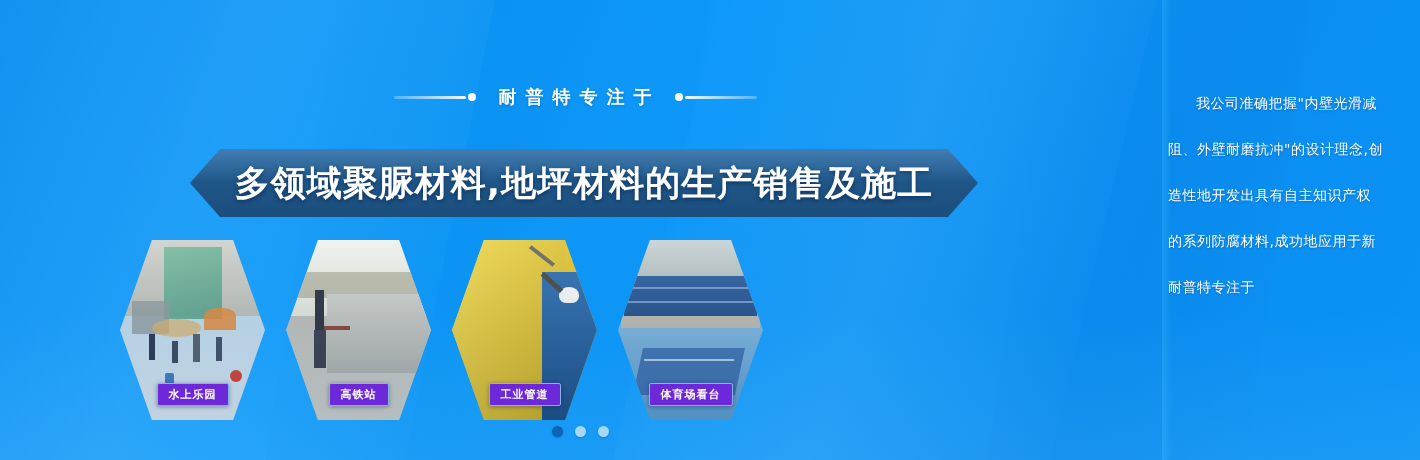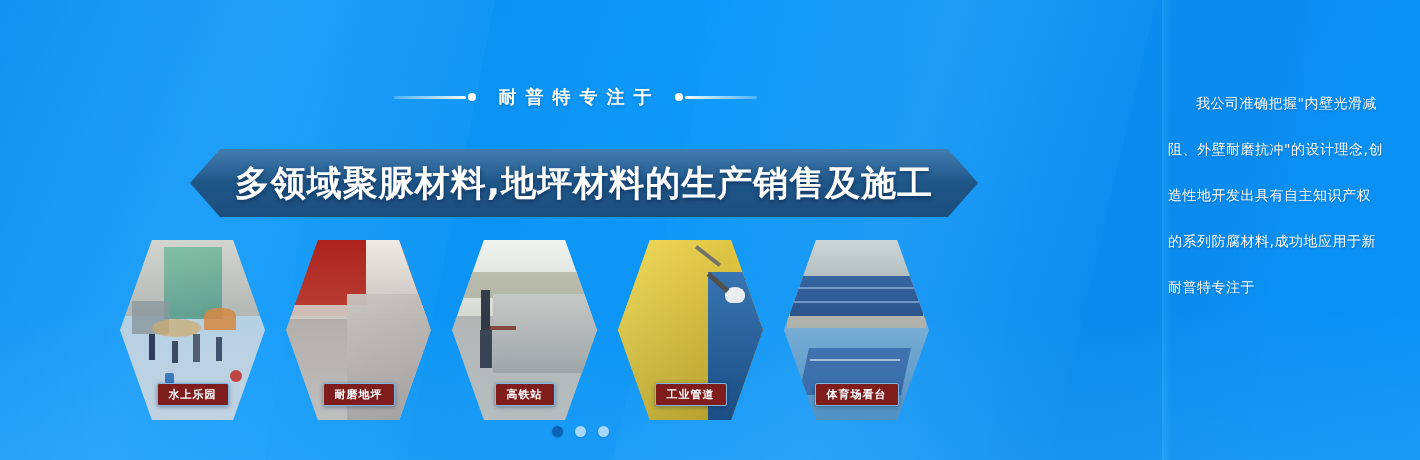--- a/index.html
+++ b/index.html
@@ -209,21 +209,21 @@
     inset: 0;
     background: linear-gradient(180deg, rgba(255,255,255,0.06), rgba(0,40,90,0.12));
   }
 
   .hex-label {
     position: absolute;
     left: 50%;
     transform: translateX(-50%);
     bottom: 14px;
     padding: 3px 11px;
-    background: #7f1d1d;
+    background: #6d28d9;
     border: 1px solid #7fb6e4;
     color: #ffffff;
     font-size: 11px;
     font-weight: 700;
     letter-spacing: 1px;
     white-space: nowrap;
     border-radius: 2px;
     box-shadow: 0 1px 4px rgba(0,30,70,0.4);
   }
 
@@ -319,33 +319,20 @@
           <div class="ph-el" style="left:50%;top:52%;width:7px;height:28px;background:#54616e;"></div>
           <div class="ph-el" style="left:66%;top:54%;width:6px;height:24px;background:#42506a;"></div>
           <div class="ph-el" style="left:31%;top:74%;width:9px;height:14px;background:#3f7fc4;border-radius:2px;"></div>
           <div class="ph-el" style="left:76%;top:72%;width:12px;height:12px;background:#d2453c;border-radius:50%;"></div>
         </div>
         <div class="hex-shade"></div>
       </div>
       <div class="hex-label">水上乐园</div>
     </div>
 
-    <div class="hex-card">
-      <div class="hex-clip">
-        <div class="hex-photo">
-          <div class="sky" style="background:linear-gradient(180deg,#a8140f,#c03a2a);"></div>
-          <div class="ground" style="background:linear-gradient(180deg,#b9b2ab,#d8d3cd);"></div>
-          <div class="ph-el" style="left:55%;top:0;width:45%;height:40%;background:linear-gradient(180deg,#efe9e2,#cfc8c0);"></div>
-          <div class="ph-el" style="left:0;top:36%;width:100%;height:8%;background:#d8d2c8;opacity:.9;"></div>
-          <div class="ph-el" style="left:42%;top:30%;width:56%;height:70%;background:linear-gradient(140deg,#cfc8c1,#b6afa8);opacity:.95;"></div>
-        </div>
-        <div class="hex-shade"></div>
-      </div>
-      <div class="hex-label">耐磨地坪</div>
-    </div>
 
     <div class="hex-card">
       <div class="hex-clip">
         <div class="hex-photo">
           <div class="sky" style="background:linear-gradient(180deg,#eef1ec,#dfe3d8);"></div>
           <div class="ground" style="background:linear-gradient(180deg,#b9bcb8,#cfd2cd);"></div>
           <div class="ph-el" style="left:8%;top:18%;width:84%;height:14%;background:#a6a893;opacity:.7;"></div>
           <div class="ph-el" style="left:28%;top:30%;width:72%;height:44%;background:linear-gradient(180deg,#c9ccc8,#aeb2ae);"></div>
           <div class="ph-el" style="left:20%;top:28%;width:9px;height:44px;background:#2d3340;"></div>
           <div class="ph-el" style="left:19%;top:50%;width:12px;height:38px;background:#3a4150;"></div>

